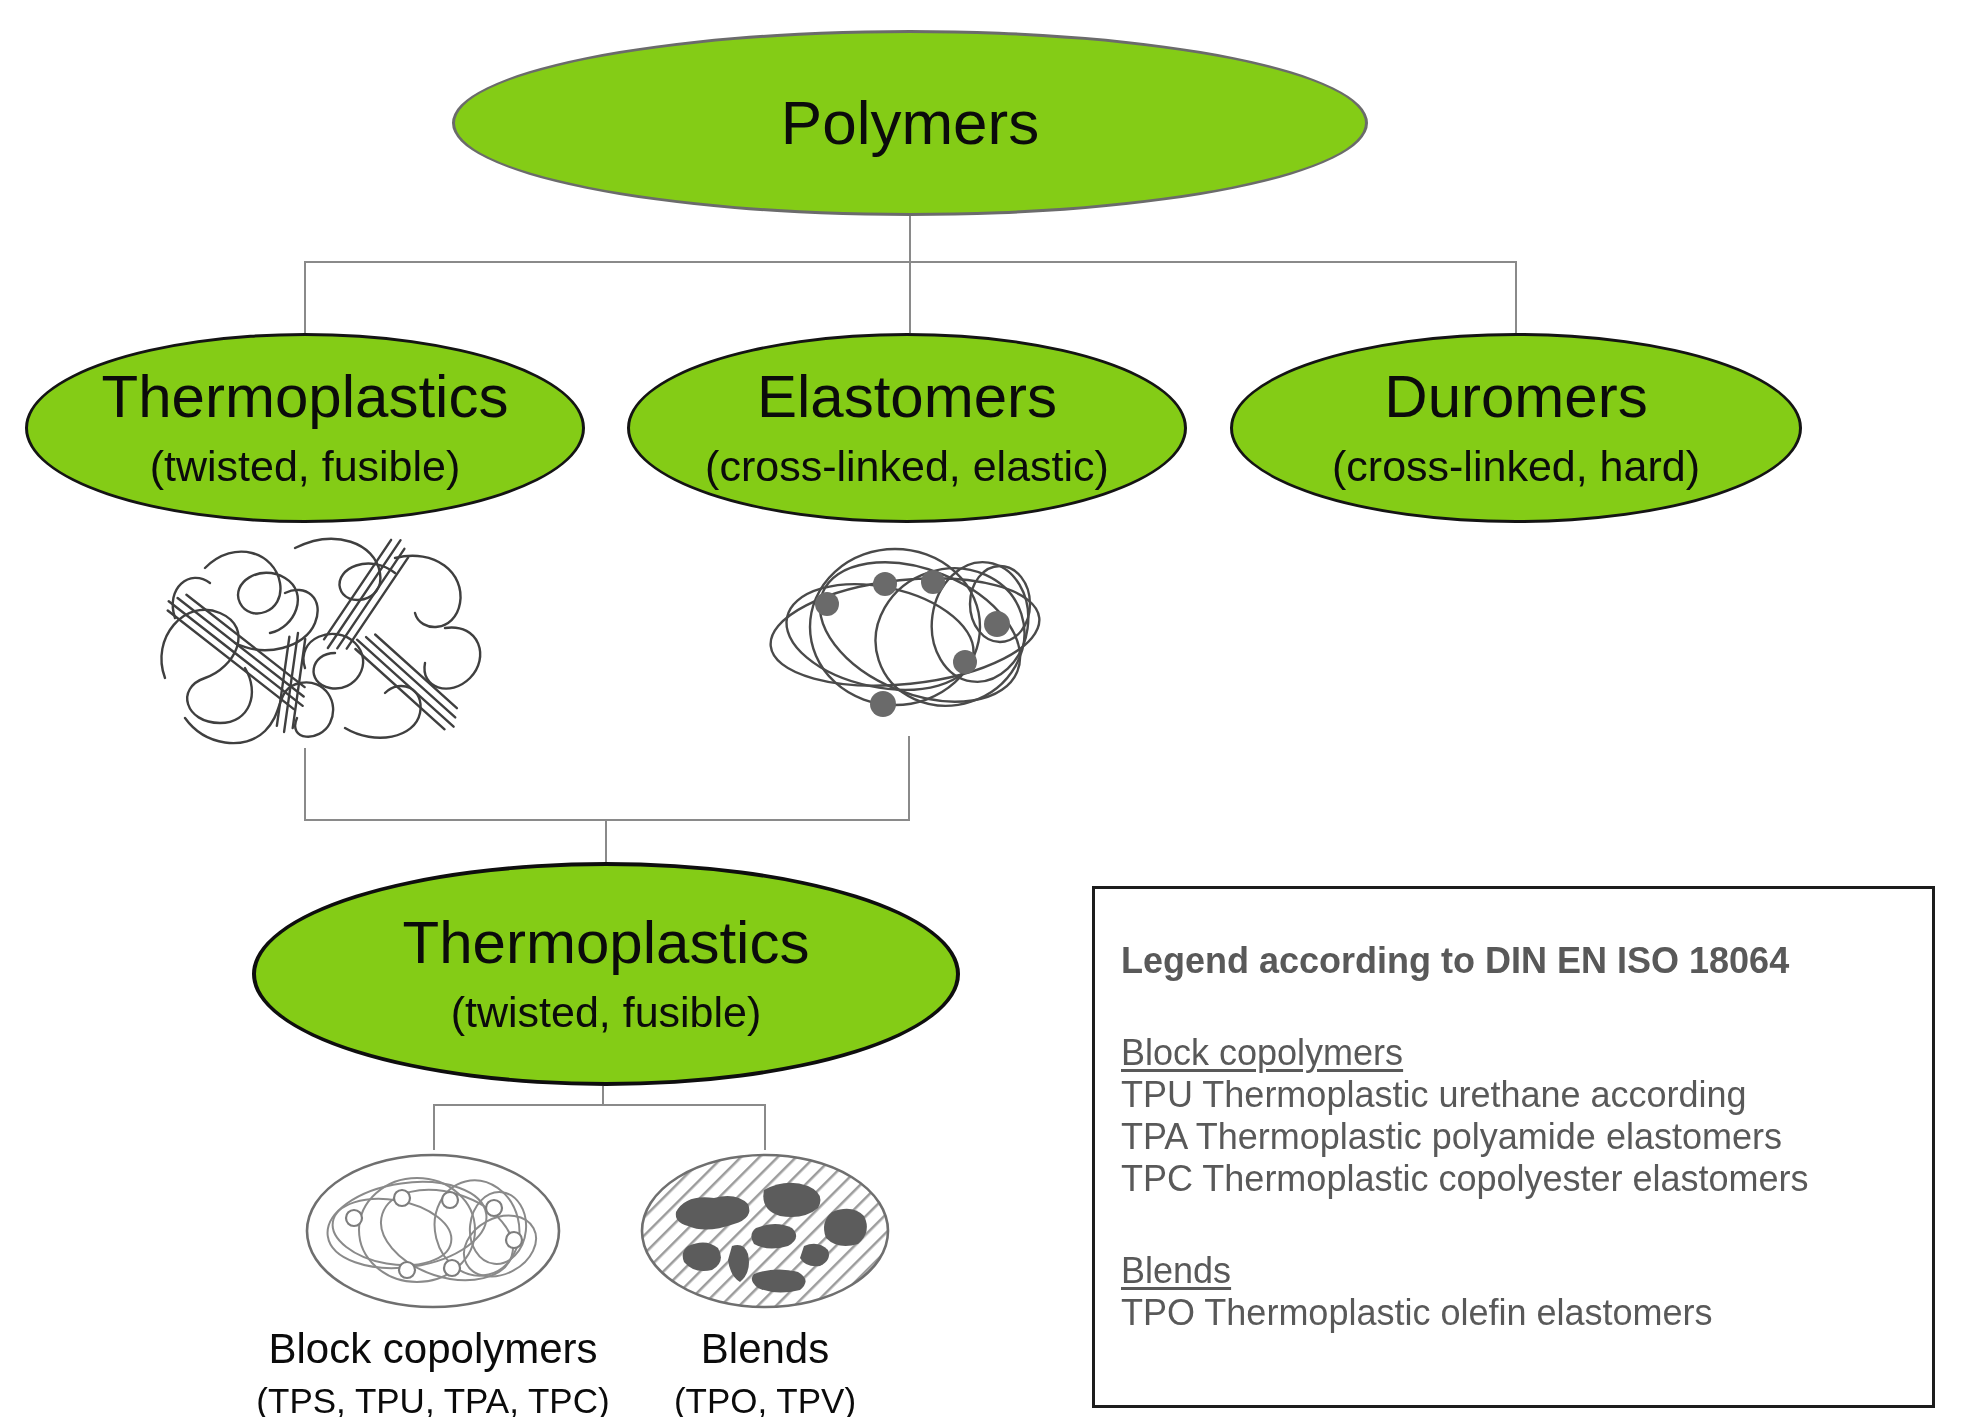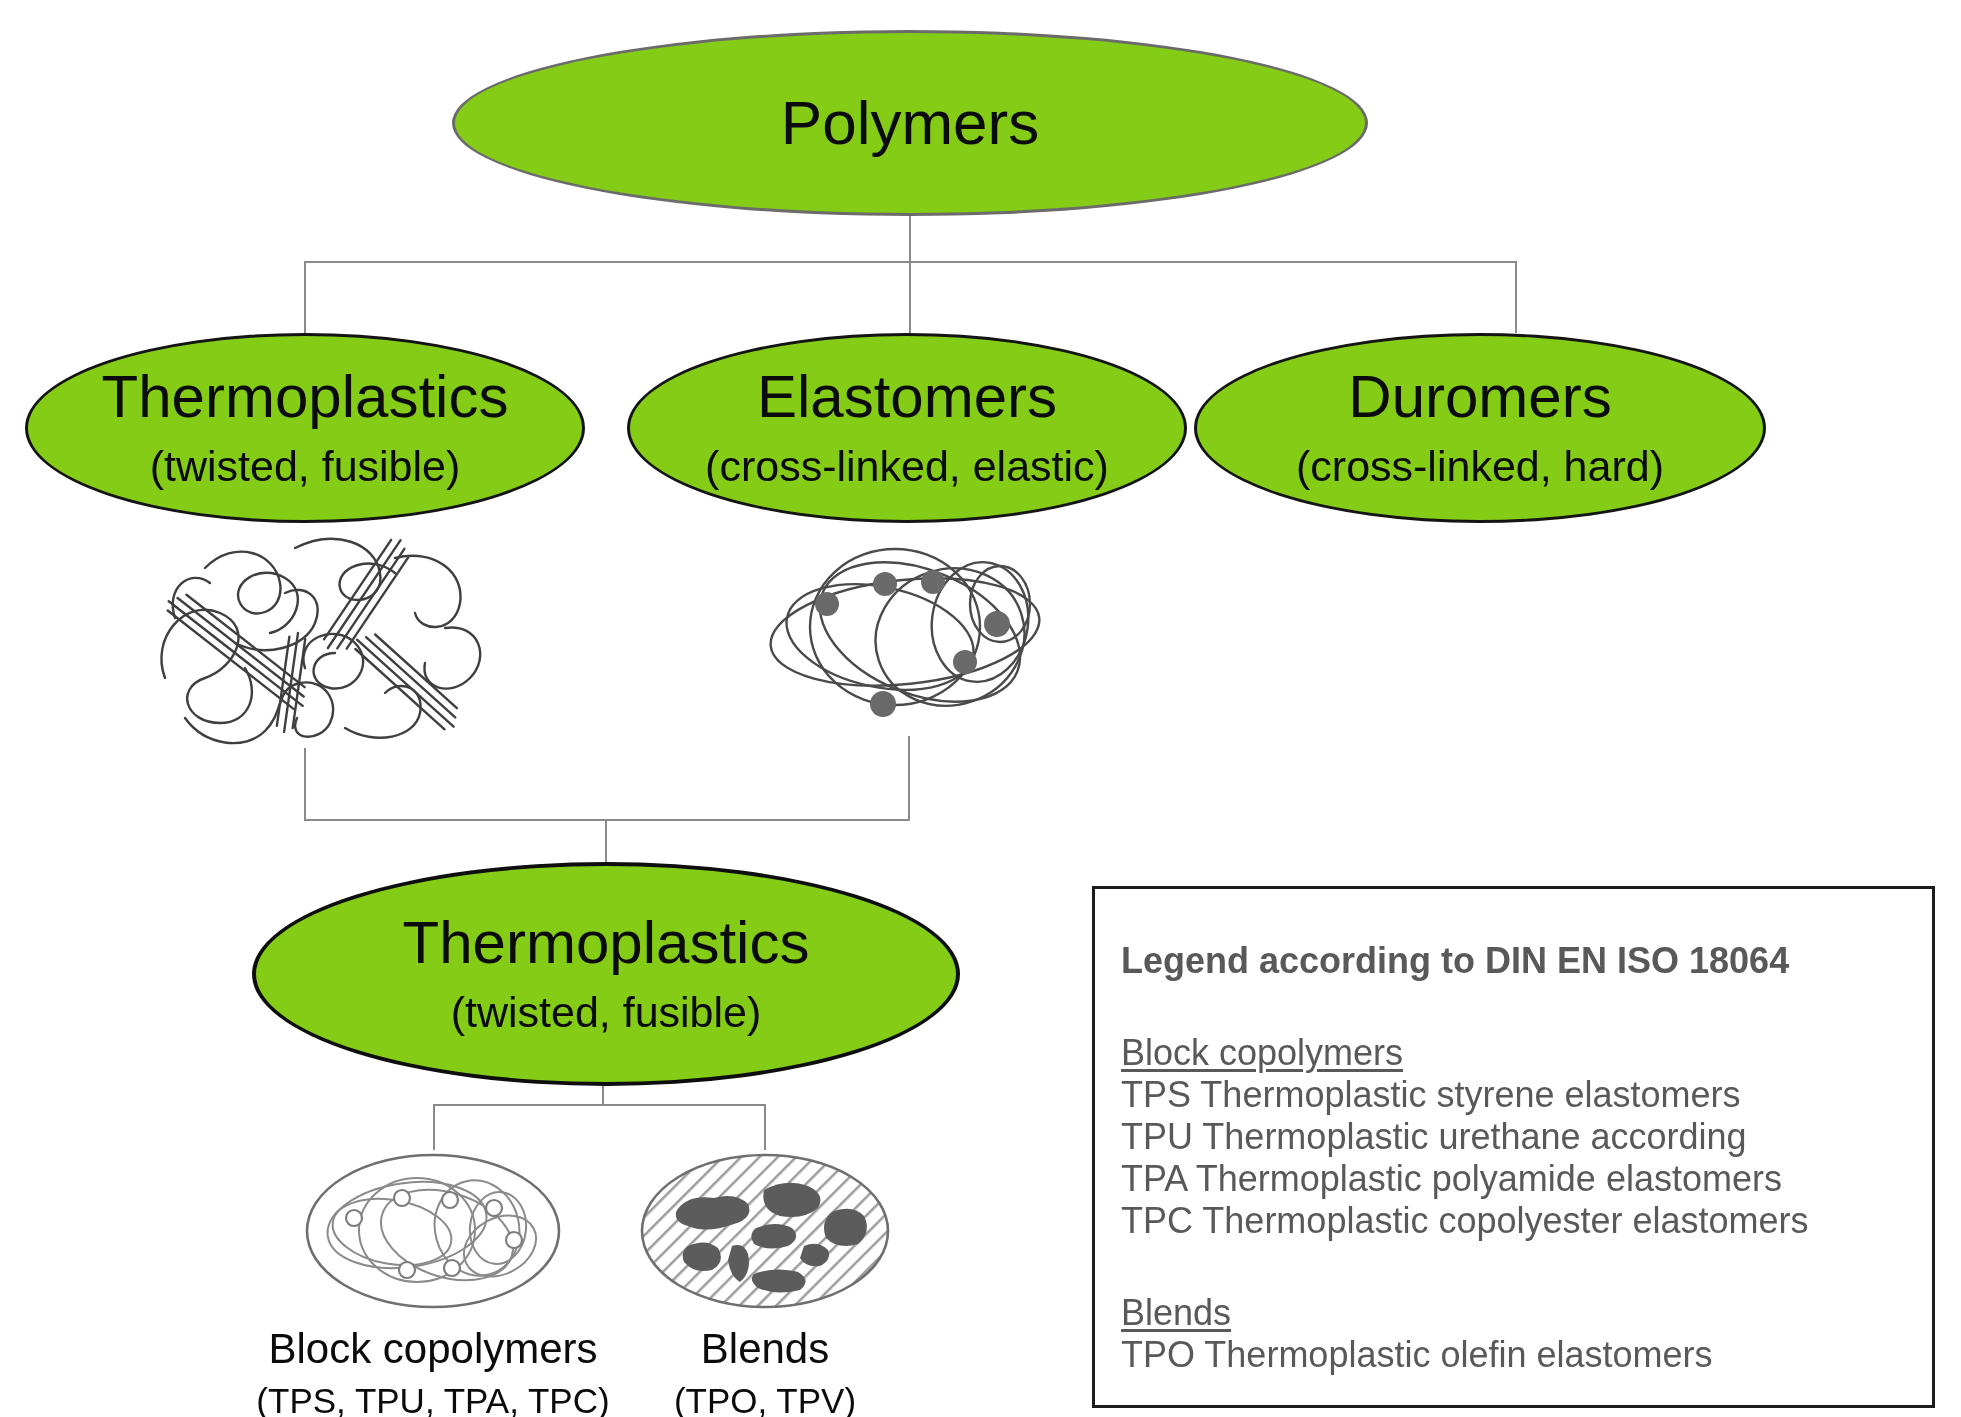--- a/index.html
+++ b/index.html
@@ -49,21 +49,21 @@
   <div class="line" style="left:1515px;top:261px;width:2px;height:72px;"></div>
 
   <div class="ellipse node-ellipse" style="left:25px;top:333px;width:560px;height:190px;">
     <div class="t">Thermoplastics</div>
     <div class="s">(twisted, fusible)</div>
   </div>
   <div class="ellipse node-ellipse" style="left:627px;top:333px;width:560px;height:190px;">
     <div class="t">Elastomers</div>
     <div class="s">(cross-linked, elastic)</div>
   </div>
-  <div class="ellipse node-ellipse" style="left:1194px;top:333px;width:572px;height:190px;">
+  <div class="ellipse node-ellipse" style="left:1230px;top:333px;width:572px;height:190px;">
     <div class="t">Duromers</div>
     <div class="s">(cross-linked, hard)</div>
   </div>
 
   <svg style="left:145px;top:528px;" width="345" height="225" viewBox="0 0 345 225">
     <g fill="none" stroke="#3f3f3f" stroke-width="2.4" stroke-linecap="round">
       <g transform="rotate(-52 95 120)">
         <line x1="80" y1="40" x2="80" y2="200"></line>
           <line x1="88" y1="35" x2="88" y2="205"></line>
         <line x1="96" y1="40" x2="96" y2="200"></line>
@@ -182,21 +182,20 @@
   </div>
   <div class="caption" style="left:620px;top:1326px;width:290px;">
     <div class="t">Blends</div>
     <div class="s">(TPO, TPV)</div>
   </div>
 
   <div class="legend">
     <div class="legend-title">Legend according to DIN EN ISO 18064</div>
     <div class="legend-section">
       <div class="legend-heading">Block copolymers</div>
-      <div class="legend-item">TPS Thermoplastic styrene elastomers</div>
       <div class="legend-item">TPU Thermoplastic urethane according</div>
       <div class="legend-item">TPA Thermoplastic polyamide elastomers</div>
       <div class="legend-item">TPC Thermoplastic copolyester elastomers</div>
     </div>
     <div class="legend-section">
       <div class="legend-heading">Blends</div>
       <div class="legend-item">TPO Thermoplastic olefin elastomers</div>
     </div>
   </div>
 

